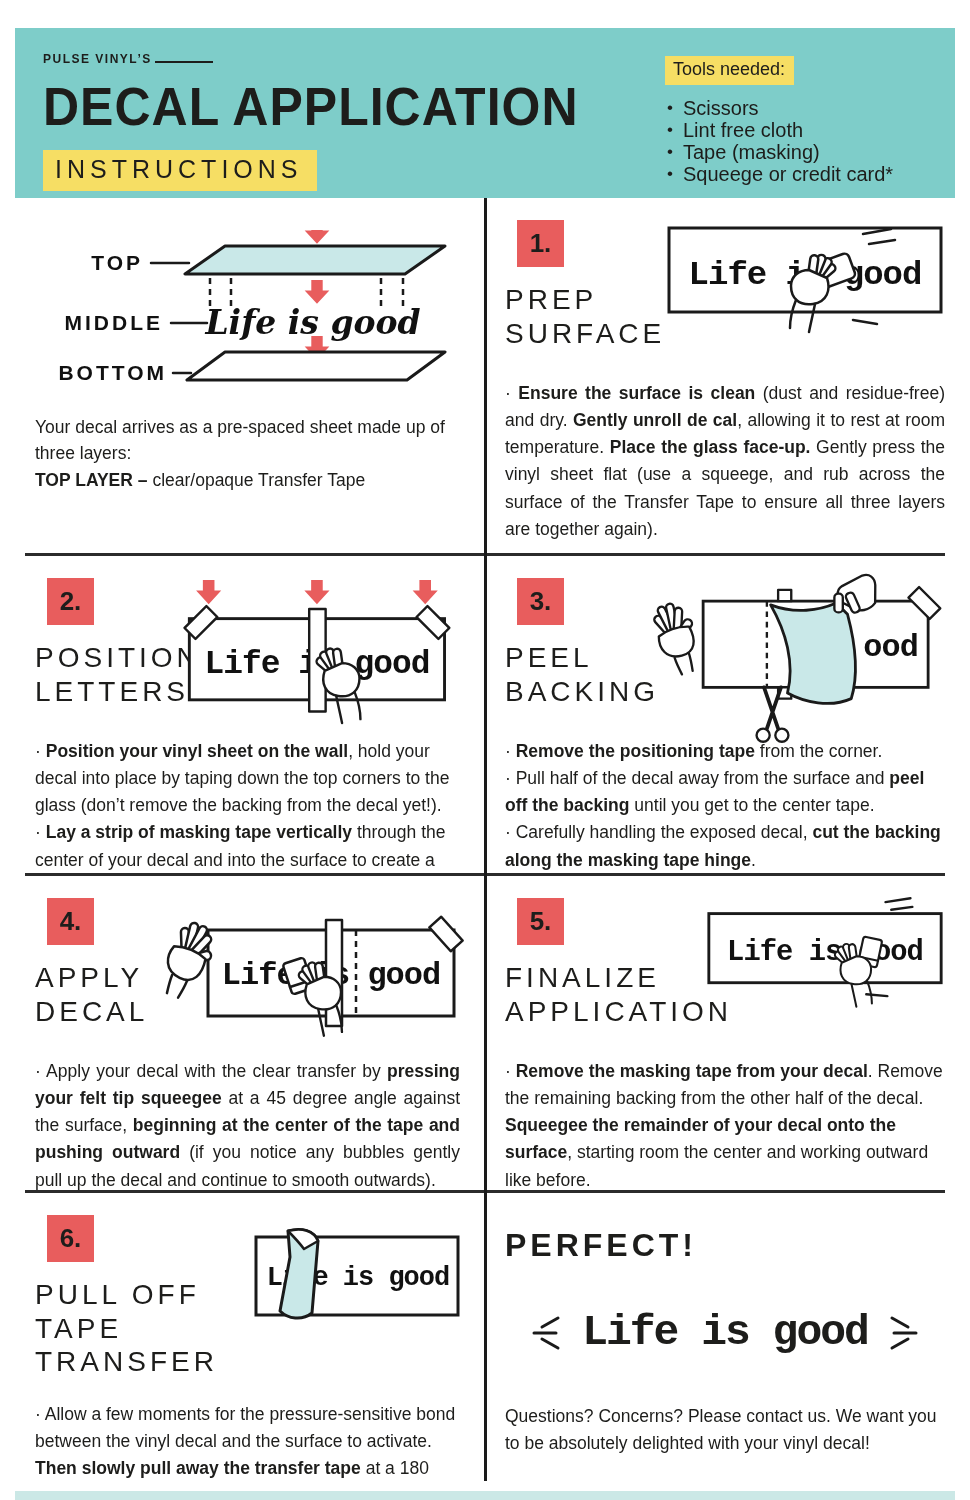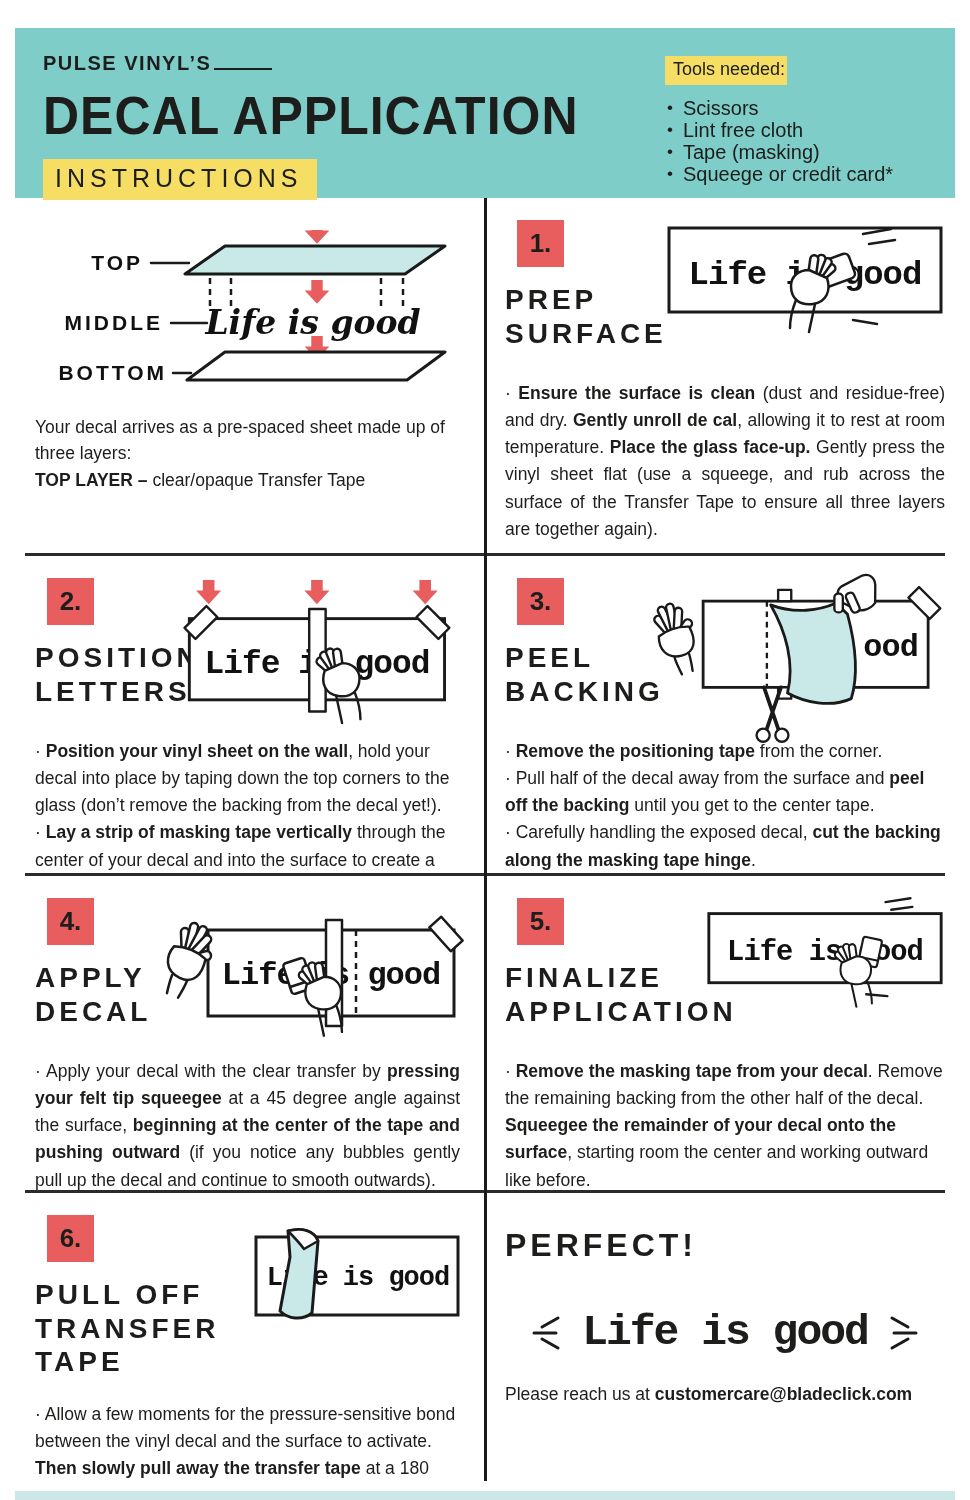--- a/index.html
+++ b/index.html
@@ -16,21 +16,21 @@
   
   .header {
     margin: 28px 15px 0 15px;
     height: 170px;
     background: var(--teal, #7ecdc9);
     display: flex;
     justify-content: space-between;
     padding: 20px 38px 0 28px;
   }
   .brand {
-    font-size: 20px; font-weight: bold; letter-spacing: 1.5px;
+    font-size: 12px; font-weight: bold; letter-spacing: 1.5px;
     padding-top: 4px;
   }
   .brand-line {
     display: inline-block; width: 58px; height: 2px;
     background: #1d1d1b; margin-left: 3px; vertical-align: baseline;
   }
   .main-title {
     font-size: 50px; font-weight: bold; letter-spacing: 1px;
     margin-top: 10px; transform: scaleY(1.06); transform-origin: left top;
   }
@@ -38,21 +38,21 @@
     display: inline-block;
     background: var(--yellow, #f6de64);
     font-size: 25px; letter-spacing: 5px;
     padding: 5px 14px 7px 12px;
     margin-top: 16px;
   }
   .tools { padding-top: 8px; width: 252px; flex: 0 0 auto; }
   .tools-title {
     display: inline-block;
     background: var(--yellow, #f6de64);
-    font-size: 18px; padding: 3px 2px 5px 8px;
+    font-size: 18px; padding: 3px 9px 5px 8px;
     margin-bottom: 12px;
   }
   .tools-list { list-style: none; }
   .tools-list li {
     font-size: 20px; line-height: 22px; padding-left: 18px; position: relative;
   }
   .tools-list li::before {
     content: "•"; position: absolute; left: 2px; top: 0; font-size: 17px;
   }
 
@@ -79,21 +79,21 @@
   .step-head { position: relative; min-height: 138px; }
   .num-badge {
     width: 47px; height: 47px;
     background: var(--red, #e85d5d);
     display: flex; align-items: center; justify-content: center;
     font-size: 26px; font-weight: bold; color: #1d1d1b;
     margin-left: 12px;
   }
   .step-title {
     margin-top: 16px;
-    font-size: 28px; font-weight: bold; letter-spacing: 4px; line-height: 1.2;
+    font-size: 28px; font-weight: normal; letter-spacing: 4px; line-height: 1.2;
   }
   .illus { position: absolute; top: 0; right: 0; }
   .illus svg { overflow: visible; display: block; }
   .step-body { margin-top: 22px; }
   .step-body p, .perfect-cell p { font-size: 17.5px; line-height: 1.55; }
   .step-body.justify p { text-align: justify; }
 
   
   .perfect-title { font-size: 32px; font-weight: bold; letter-spacing: 4px; margin-top: 12px; }
   .perfect-decal {
@@ -371,22 +371,22 @@
   <div class="h-divider"></div>
 
   <div class="row r4">
 
     <section class="cell">
       <div class="step-head" style="min-height:160px">
         <div>
           <div class="num-badge">6.</div>
           <div class="step-title">
             <div>PULL OFF</div>
+            <div>TAPE</div>
             <div>TRANSFER</div>
-            <div>TAPE</div>
           </div>
         </div>
         <div class="illus" style="top:14px">
           <svg width="230" height="92" viewBox="0 0 230 92">
             <rect class="outline-rect" x="26" y="8" width="202" height="78"></rect>
             <text class="decal-text" font-size="27" x="128" y="56" text-anchor="middle">Life is good</text>
             <path class="teal-fill" d="M58,2 C72,-2 84,2 88,12 L82,84 C72,92 58,90 50,82 L60,28 Z"></path>
             <path class="wh" d="M58,2 C72,-2 84,2 88,12 L74,20 C68,12 62,6 58,2 Z"></path>
           </svg>
         </div>
@@ -400,20 +400,21 @@
       <div class="perfect-title">PERFECT!</div>
       <div class="perfect-decal">
         <svg class="sparkle" width="36" height="38" viewBox="0 0 36 38">
           <path class="ln" style="stroke-width:3" d="M30,4 L14,13 M28,19 L6,19 M30,34 L14,25"></path>
         </svg>
         <span class="perfect-text">Life is good</span>
         <svg class="sparkle" width="36" height="38" viewBox="0 0 36 38">
           <path class="ln" style="stroke-width:3" d="M6,4 L22,13 M8,19 L30,19 M6,34 L22,25"></path>
         </svg>
       </div>
+      <p class="p1"><span>Questions? Concerns? Please contact us. We want you to be absolutely delighted with your vinyl decal!</span></p>
       <p class="p2"><span>Please reach us at </span><b>customercare@bladeclick.com</b></p>
     </section>
   </div>
 </main>
 
 <footer class="footer">
   <span>* squeegee or credit card not included</span>
 </footer>
 
 </body></html>

